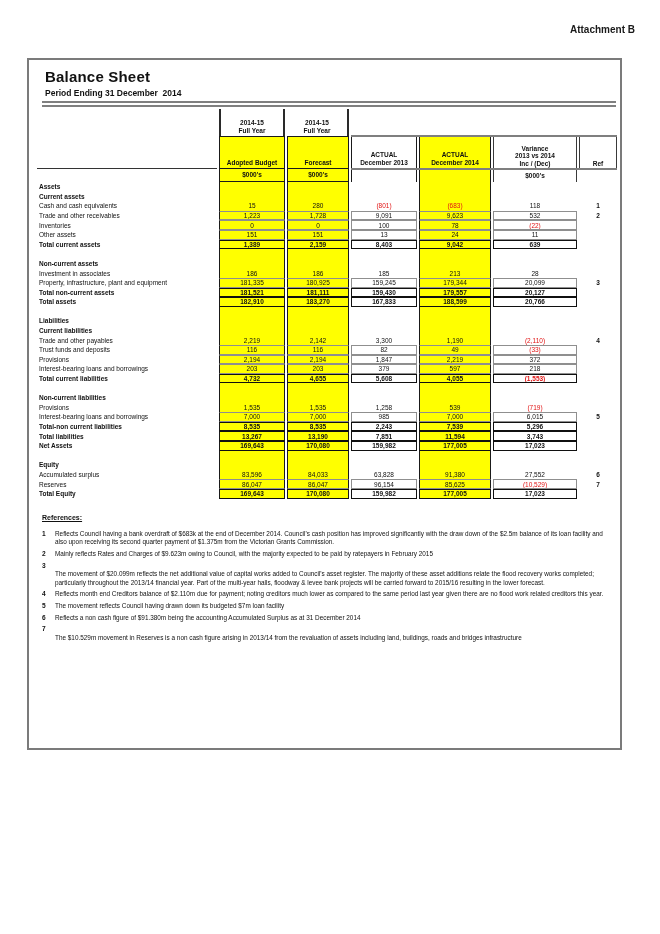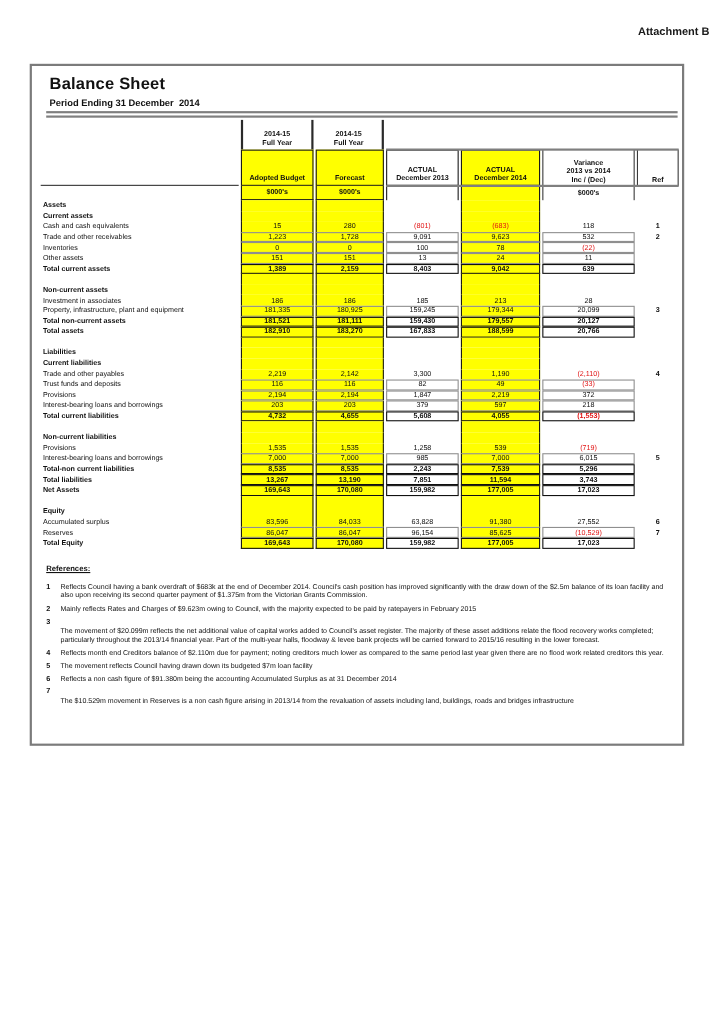--- a/index.html
+++ b/index.html
@@ -9,25 +9,25 @@
     --border_dark:#1A1A1A;
     --box_border:#7B7B7B;
   }
   *{box-sizing:border-box;margin:0;padding:0;}
   html,body{background:#ffffff;}
   body{
     width:660px;height:934px;position:relative;
     font-family:"Liberation Sans", sans-serif;color:#111;
   }
   .attachment{
-    position:absolute;top:24px;right:15px;
+    position:absolute;top:24px;right:25px;
     font-size:10px;font-weight:bold;color:#1a1a1a;
   }
   .sheet{
-    position:absolute;left:27px;top:58px;width:595px;height:620px;
+    position:absolute;left:27px;top:58px;width:595px;height:692px;
     border:2px solid var(--box_border);background:#fff;
   }
   .title{margin:8px 0 0 16px;font-size:15px;font-weight:bold;letter-spacing:0.2px;}
   .subtitle{margin:3px 12px 3px 16px;font-size:8.5px;font-weight:bold;white-space:pre;}
   .double-rule{
     margin:0 4px 0 13px;height:6px;
     border-top:2px solid var(--rule_gray);
     border-bottom:2px solid var(--rule_gray);
   }
   .tablewrap{position:relative;margin:2px 0 0 8px;width:580px;}

